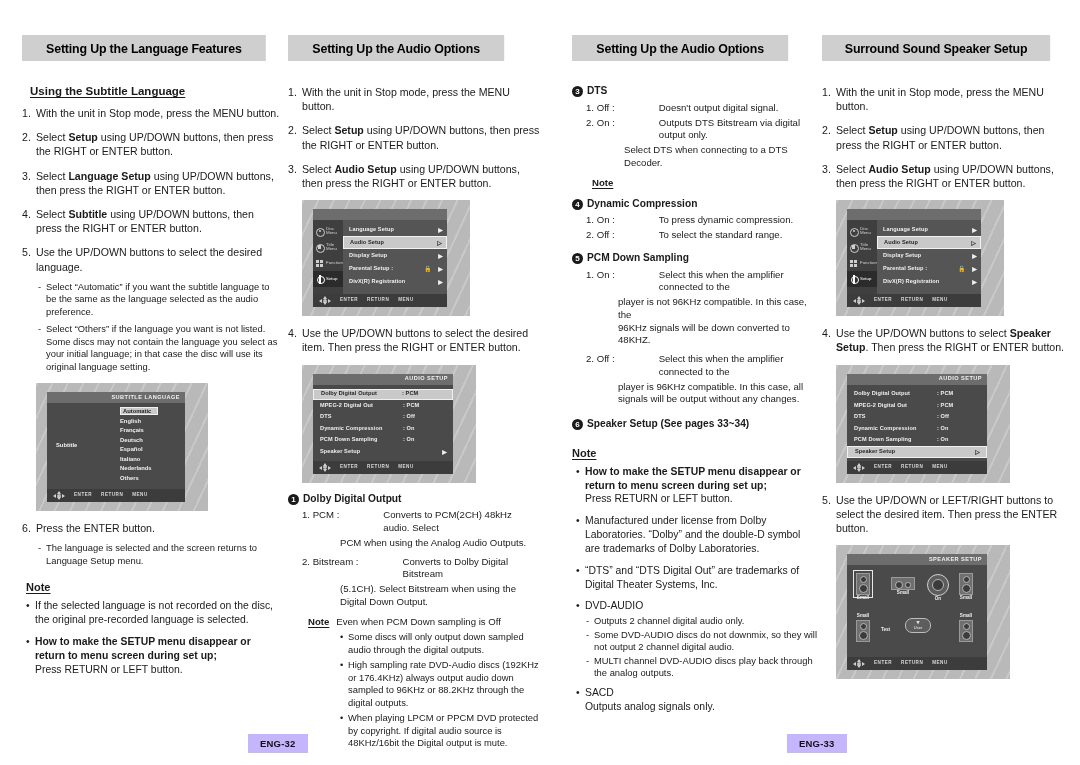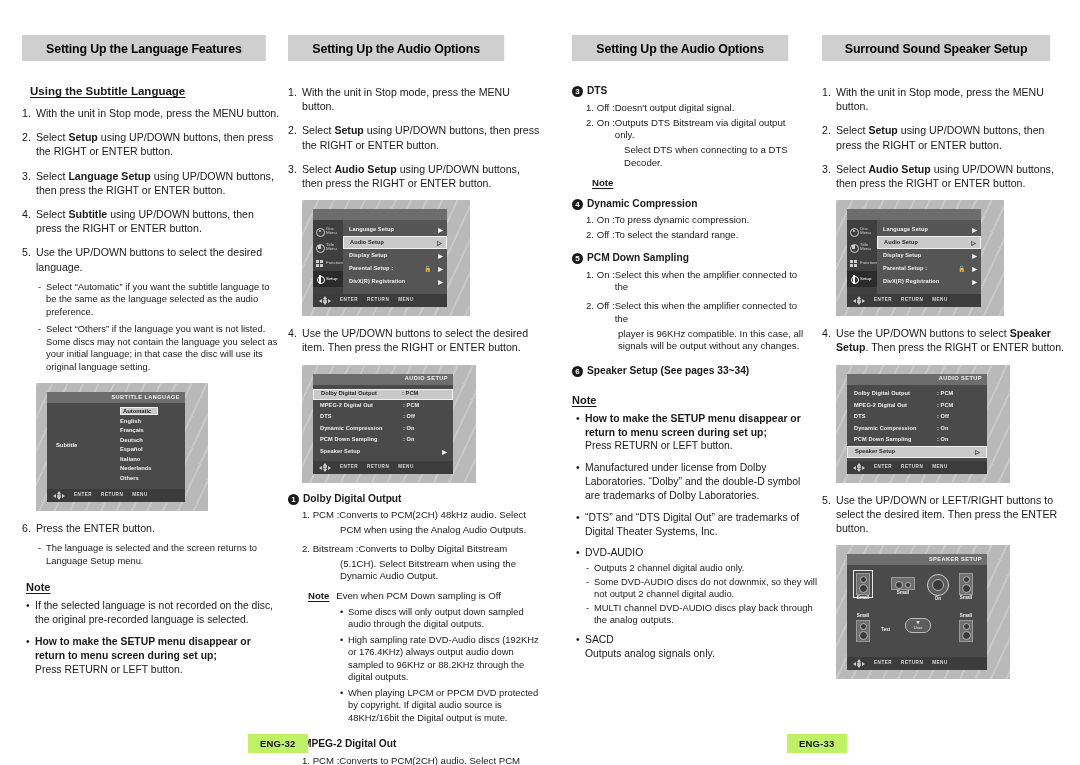--- a/index.html
+++ b/index.html
@@ -70,21 +70,21 @@
   
   .numitem{display:flex;align-items:flex-start;margin:0 0 4px 0;}
   .circ{
     width:11px;height:11px;border-radius:50%;
     background:#1a1a1a;color:#fff;font-size:8px;line-height:11px;
     text-align:center;flex:0 0 11px;margin-right:4px;margin-top:1px;
     font-weight:bold;
   }
   .numitem .nlabel{font-size:10.2px;font-weight:bold;line-height:1.25;}
 
-  .opt{display:flex;font-size:9.6px;line-height:1.33;margin:0 12px 2px 14px;}
+  .opt{display:flex;font-size:9.6px;line-height:1.33;margin:0 12px 2px 14px;gap:44px;}
   .opt .onum{flex:0 0 auto;white-space:nowrap;}
   .opt .otxt{flex:1;}
   .opt2{margin-top:6px;}
   .hang{margin-left:14px;font-size:9.6px;line-height:1.33;text-indent:0;}
   .hang.ind{margin-left:46px;}
   .hang.ind2{margin-left:52px;}
 
   .noteblk{display:flex;margin:7px 0 3px 20px;}
   .noteblk .nt{
     font-size:9.6px;font-weight:bold;text-decoration:underline;
@@ -218,21 +218,21 @@
     width:24px;height:13px;border-radius:7px;background:#5d5d5d;border:1px solid #bdbdbd;
     font-size:4px;color:#eee;text-align:center;line-height:17px;position:relative;
   }
   .testbtn:before{
     content:"";position:absolute;left:10px;top:1.5px;width:4px;height:4px;background:#ddd;
     clip-path:polygon(0 0,100% 0,50% 100%);
   }
 
   .pagenum{
     position:absolute;bottom:12px;
-    background:#bef264;color:#111;font-weight:bold;font-size:9.5px;
+    background:#c4b5fd;color:#111;font-weight:bold;font-size:9.5px;
     padding:4px 12px;letter-spacing:0.2px;
   }
   .pg1{left:248px;}
   .pg2{left:787px;}
 </style>
 </head>
 <body>
 
 <div class="page">
 
@@ -467,21 +467,21 @@
     <div class="opt">
       <span class="onum">1. PCM : </span>
       <span class="otxt">Converts to PCM(2CH) 48kHz audio. Select</span>
     </div>
     <div class="hang ind2">PCM when using the Analog Audio Outputs.</div>
     <div class="opt opt2">
       <span class="onum">2. Bitstream : </span>
       <span class="otxt">Converts to Dolby Digital Bitstream</span>
     </div>
     <div class="hang ind2">(5.1CH). Select Bitstream when using the</div>
-    <div class="hang ind2">Dynamic Audio Output.</div>
+    <div class="hang ind2">Digital Down Output.</div>
 
     <div class="noteblk">
       <span class="nt">Note</span>
       <span class="ntx">Even when PCM Down sampling is Off</span>
     </div>
     <div class="nbullet" style="margin-left:52px;">
       <span class="nd">•</span>
       <span class="nbt">Some discs will only output down sampled audio through the digital outputs.</span>
     </div>
     <div class="nbullet" style="margin-left:52px;">
@@ -537,20 +537,22 @@
     </div>
 
     <div class="numitem" style="margin-top:10px;">
       <span class="circ">5</span>
       <span class="nlabel">PCM Down Sampling</span>
     </div>
     <div class="opt">
       <span class="onum">1. On : </span>
       <span class="otxt">Select this when the amplifier connected to the</span>
     </div>
+    <div class="hang ind">player is not 96KHz compatible. In this case, the</div>
+    <div class="hang ind">96KHz signals will be down converted to 48KHZ.</div>
     <div class="opt opt2">
       <span class="onum">2. Off : </span>
       <span class="otxt">Select this when the amplifier connected to the</span>
     </div>
     <div class="hang ind">player is 96KHz compatible. In this case, all</div>
     <div class="hang ind">signals will be output without any changes.</div>
 
     <div class="numitem" style="margin-top:12px;">
       <span class="circ">6</span>
       <span class="nlabel">Speaker Setup (See pages 33~34)</span>

